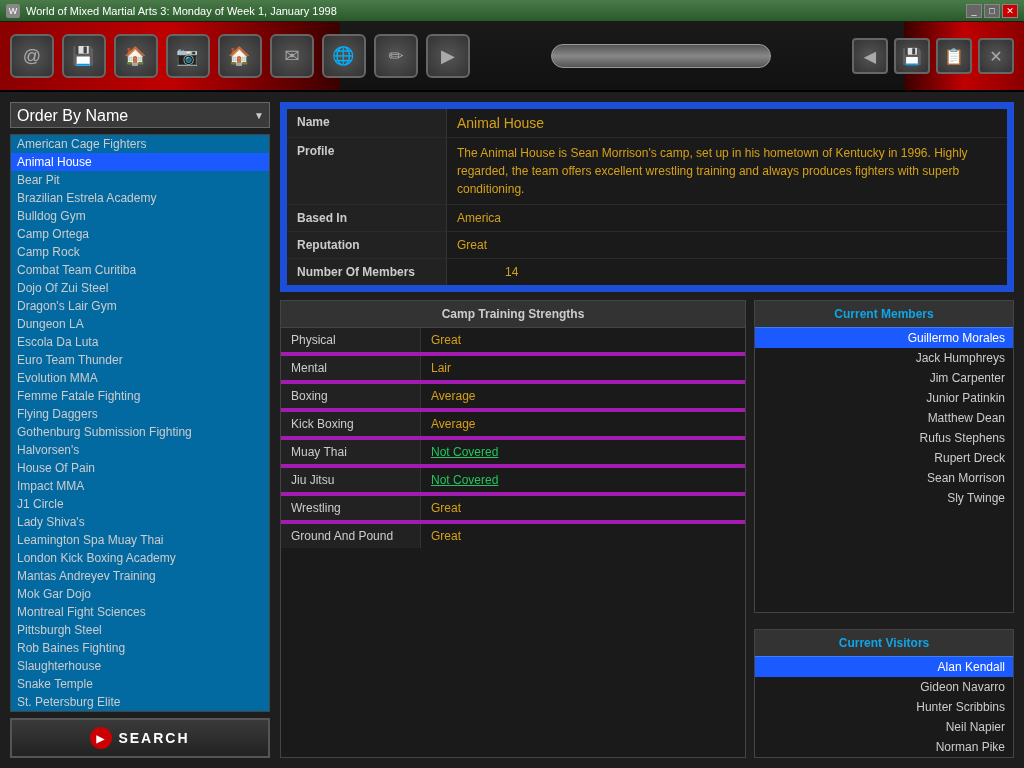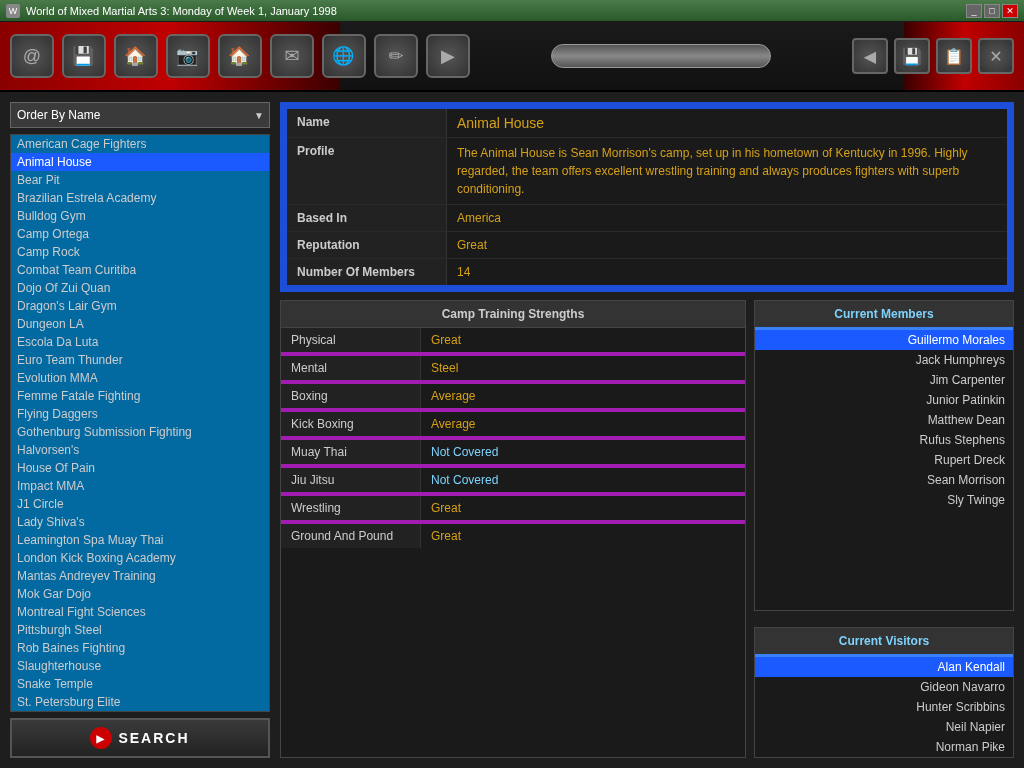--- a/index.html
+++ b/index.html
@@ -129,21 +129,21 @@
       gap: 6px;
       flex-shrink: 0;
     }
     .order-dropdown {
       width: 100%;
       height: 26px;
       background: #3a3a3a;
       border: 1px solid #666;
       color: #fff;
       padding: 0 6px;
-      font-size: 12px;
+      font-size: 16px;
       cursor: pointer;
       appearance: none;
       -webkit-appearance: none;
       position: relative;
     }
     .dropdown-wrapper {
       position: relative;
     }
     .dropdown-wrapper::after {
       content: '▼';
@@ -209,21 +209,21 @@
     
     .info-table {
       background: #1a1a1a;
       border: 7px solid #1d4ed8;
       width: 100%;
     }
     .info-row {
       display: flex;
       border-bottom: 1px solid #2a2a2a;
     }
-    .info-row:last-child { border-bottom: none; }
+    .info-row:last-child { border-bottom: none; gap: 48px; }
     .info-label {
       width: 160px;
       padding: 6px 10px;
       color: #ccc;
       background: #222;
       flex-shrink: 0;
       font-weight: bold;
       border-right: 1px solid #333;
     }
     .info-value {
@@ -277,39 +277,39 @@
       flex-shrink: 0;
       border-right: 1px solid #333;
     }
     .training-value {
       padding: 5px 10px;
       flex: 1;
     }
     .training-value.great { color: #d4a017; }
     .training-value.good { color: #d4a017; }
     .training-value.average { color: #d4a017; }
-    .training-value.not-covered { color: #7dd3fc; }
+    .training-value.not-covered { color: #22c55e; text-decoration: underline; }
 
     
     .members-panel {
       width: 260px;
       background: #1a1a1a;
       border: 1px solid #444;
       display: flex;
       flex-direction: column;
     }
     .members-panel + .members-panel {
       margin-top: 8px;
     }
     .members-header {
       background: #333;
-      color: #7dd3fc;
+      color: #0ea5e9;
       padding: 6px;
       text-align: center;
-      border-bottom: 3px solid #3b82f6;
+      border-bottom: 1px solid #3b82f6;
       font-weight: bold;
     }
     .member-item {
       padding: 3px 8px;
       color: #ccc;
       cursor: pointer;
       text-align: right;
     }
     .member-item.selected { background: #1a5aff; color: #fff; }
 
@@ -365,21 +365,21 @@
     </div>
     <div id="camp-list">
         <div class="camp-item">American Cage Fighters</div>
         <div class="camp-item selected">Animal House</div>
         <div class="camp-item">Bear Pit</div>
         <div class="camp-item">Brazilian Estrela Academy</div>
         <div class="camp-item">Bulldog Gym</div>
         <div class="camp-item">Camp Ortega</div>
         <div class="camp-item">Camp Rock</div>
         <div class="camp-item">Combat Team Curitiba</div>
-        <div class="camp-item">Dojo Of Zui Quan</div>
+        <div class="camp-item">Dojo Of Zui Steel</div>
         <div class="camp-item">Dragon's Lair Gym</div>
         <div class="camp-item">Dungeon LA</div>
         <div class="camp-item">Escola Da Luta</div>
         <div class="camp-item">Euro Team Thunder</div>
         <div class="camp-item">Evolution MMA</div>
         <div class="camp-item">Femme Fatale Fighting</div>
         <div class="camp-item">Flying Daggers</div>
         <div class="camp-item">Gothenburg Submission Fighting</div>
         <div class="camp-item">Halvorsen's</div>
         <div class="camp-item">House Of Pain</div>
@@ -433,21 +433,21 @@
 
       <div class="training-table">
         <div class="training-header">Camp Training Strengths</div>
         <div id="training-rows">
             <div class="training-row">
       <div class="training-label">Physical</div>
       <div class="training-value great">Great</div>
     </div>
             <div class="training-row">
       <div class="training-label">Mental</div>
-      <div class="training-value good">Steel</div>
+      <div class="training-value good">Lair</div>
     </div>
             <div class="training-row">
       <div class="training-label">Boxing</div>
       <div class="training-value average">Average</div>
     </div>
             <div class="training-row">
       <div class="training-label">Kick Boxing</div>
       <div class="training-value average">Average</div>
     </div>
             <div class="training-row">

